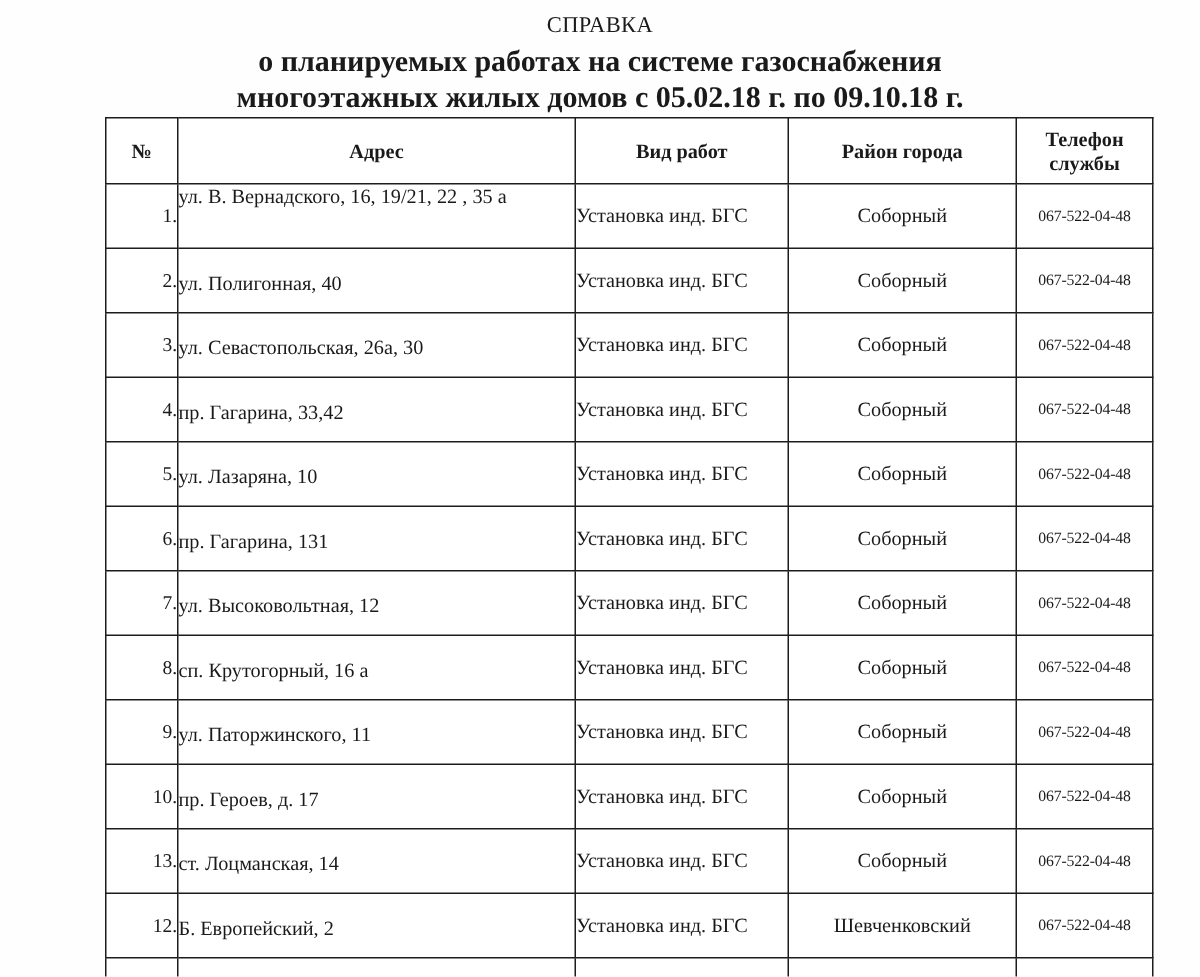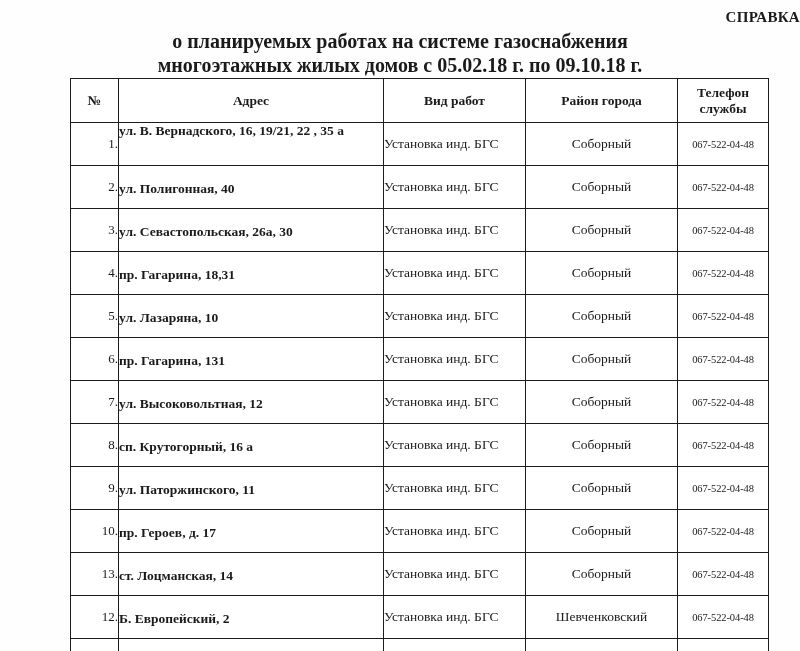--- a/index.html
+++ b/index.html
@@ -27,25 +27,24 @@
   
   .title-block {
     position: absolute;
     left: 0;
     top: 8px;
     width: 800px;
     text-align: center;
   }
   .doc-title {
     font-size: 15px;
-    font-weight: bold;
+    font-weight: normal;
     letter-spacing: 0.3px;
     line-height: 19px;
     margin: 0;
-    text-align: right;
   }
   .doc-subtitle-line {
     font-size: 20px;
     font-weight: bold;
     line-height: 20px;
     margin: 4px;
     white-space: nowrap;
     text-align: center;
   }
 
@@ -91,21 +90,20 @@
     font-size: 13px;
     padding: 0 5px 0 2px;
     vertical-align: middle;
   }
   td.cell-addr {
     text-align: left;
     font-size: 13.5px;
     line-height: 16px;
     padding: 3px 4px 3px 7px;
     vertical-align: top;
-    font-weight: bold;
   }
   tbody tr:first-child td.cell-addr { vertical-align: top; }
   td.cell-work {
     text-align: left;
     font-size: 13.5px;
     line-height: 16px;
     padding: 4px 4px 3px 6px;
     vertical-align: top;
   }
   td.cell-dist {
@@ -177,21 +175,21 @@
           </tr>
           <tr>
             <td class="cell-num">3.</td>
             <td class="cell-addr single">ул. Севастопольская, 26а, 30</td>
             <td class="cell-work">Установка инд. БГС</td>
             <td class="cell-dist">Соборный</td>
             <td class="cell-phone">067-522-04-48</td>
           </tr>
           <tr>
             <td class="cell-num">4.</td>
-            <td class="cell-addr single">пр. Гагарина, 18,31</td>
+            <td class="cell-addr single">пр. Гагарина, 33,42</td>
             <td class="cell-work">Установка инд. БГС</td>
             <td class="cell-dist">Соборный</td>
             <td class="cell-phone">067-522-04-48</td>
           </tr>
           <tr>
             <td class="cell-num">5.</td>
             <td class="cell-addr single">ул. Лазаряна, 10</td>
             <td class="cell-work">Установка инд. БГС</td>
             <td class="cell-dist">Соборный</td>
             <td class="cell-phone">067-522-04-48</td>

